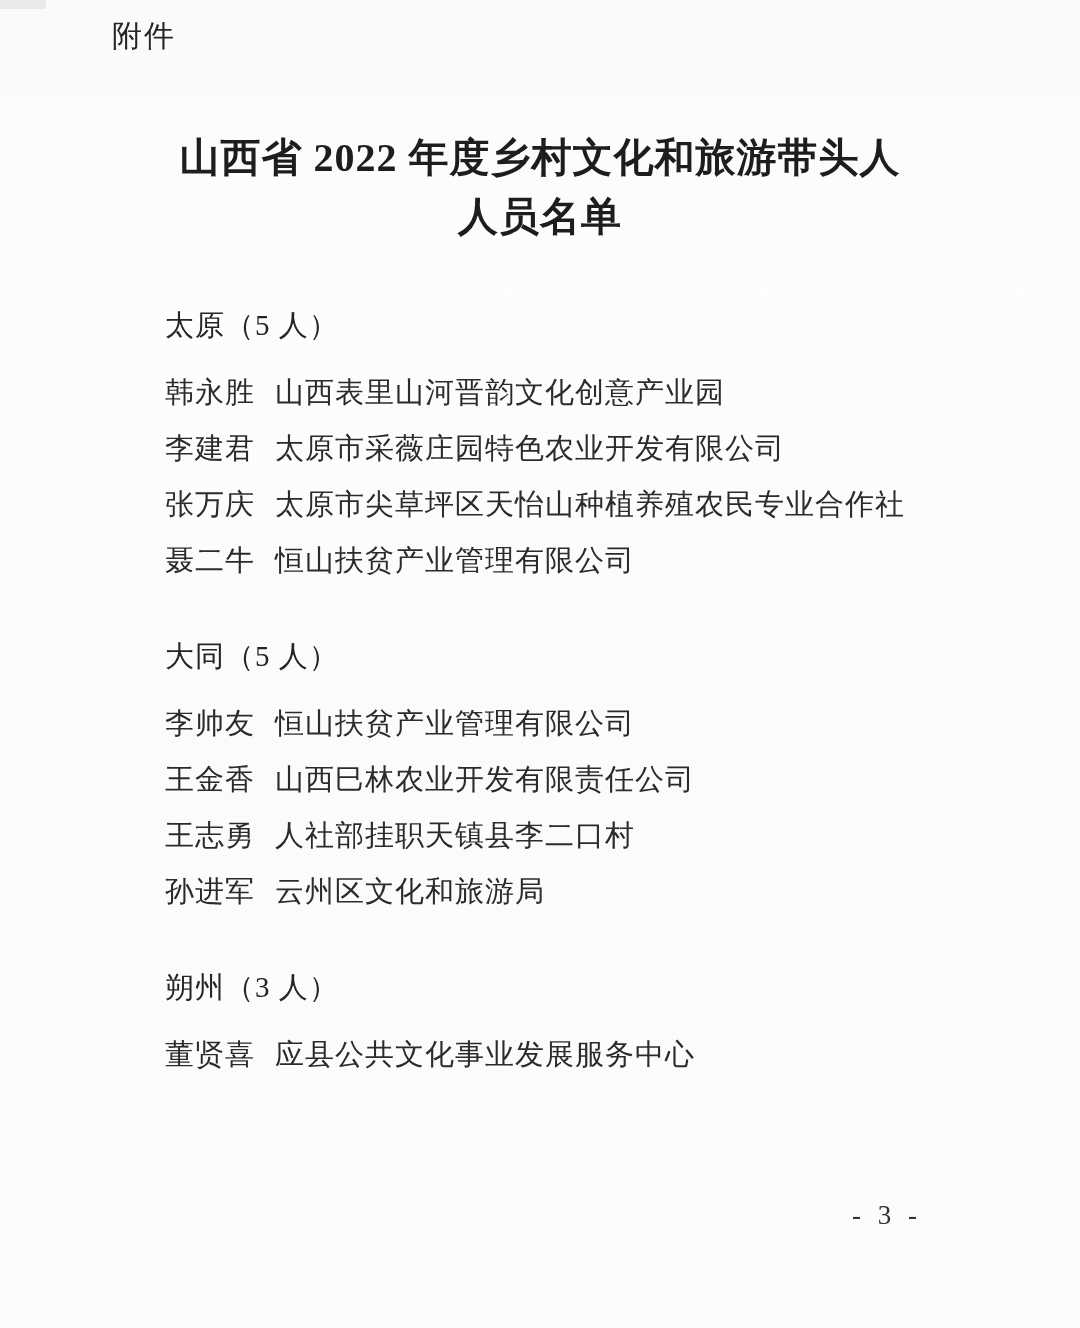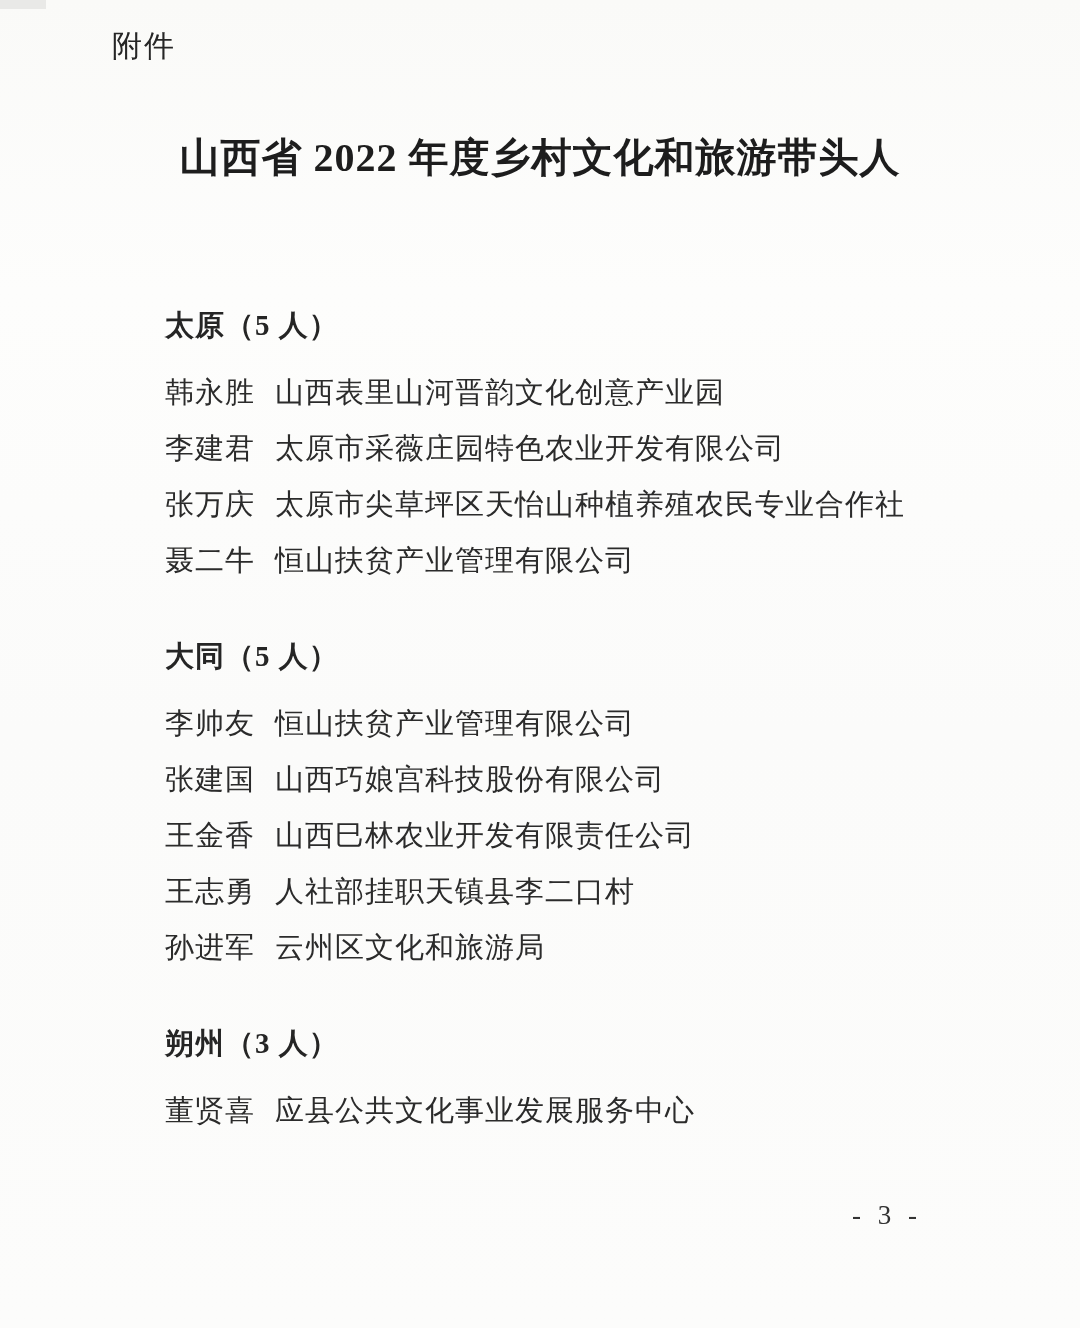--- a/index.html
+++ b/index.html
@@ -16,21 +16,21 @@
     position: relative;
     width: 1080px;
     height: 1328px;
     background: linear-gradient(180deg, #fafaf8 0%, #fdfdfc 22%, #fbfbfa 55%, #fcfcfb 100%);
     color: #2b2b2b;
     font-family: "Liberation Serif", "DejaVu Serif", serif;
   }
   .attachment-label {
     position: absolute;
     left: 112px;
-    top: 26px;
+    top: 16px;
     font-size: 30px;
     line-height: 40px;
     color: #262626;
     letter-spacing: 2px;
   }
   .doc-title {
     position: absolute;
     left: 0;
     right: 0;
     top: 128px;
@@ -52,21 +52,20 @@
   }
   .section + .section {
     margin-top: 51px;
   }
   .section-heading {
     font-size: 29px;
     line-height: 34px;
     letter-spacing: 1px;
     color: #252525;
     margin-bottom: 22px;
-    font-weight: bold;
   }
   .entry-row {
     font-size: 29px;
     line-height: 56px;
     letter-spacing: 1px;
     white-space: nowrap;
     color: #2b2b2b;
   }
   .entry-name {
     display: inline-block;
@@ -93,20 +92,21 @@
 </head>
 <body>
 
 <div class="sheet" style="color: rgb(43, 43, 43);">
   <div class="scan-artifact"></div>
 
   <div class="attachment-label">附件</div>
 
   <div class="doc-title">
     <div>山西省 2022 年度乡村文化和旅游带头人</div>
+    <div>人员名单</div>
   </div>
 
   <div class="sections">
   <div class="section">
     <div class="section-heading">太原（5 人）</div>
     <div class="entry-list">
   <div class="entry-row">
     <span class="entry-name">韩永胜</span><span class="entry-org">山西表里山河晋韵文化创意产业园</span>
   </div>
 
@@ -125,23 +125,20 @@
 </div>
   </div>
 
   <div class="section">
     <div class="section-heading">大同（5 人）</div>
     <div class="entry-list">
   <div class="entry-row">
     <span class="entry-name">李帅友</span><span class="entry-org">恒山扶贫产业管理有限公司</span>
   </div>
 
-  <div class="entry-row">
-    <span class="entry-name">张建国</span><span class="entry-org">山西巧娘宫科技股份有限公司</span>
-  </div>
 
   <div class="entry-row">
     <span class="entry-name">王金香</span><span class="entry-org">山西巳林农业开发有限责任公司</span>
   </div>
 
   <div class="entry-row">
     <span class="entry-name">王志勇</span><span class="entry-org">人社部挂职天镇县李二口村</span>
   </div>
 
   <div class="entry-row">

